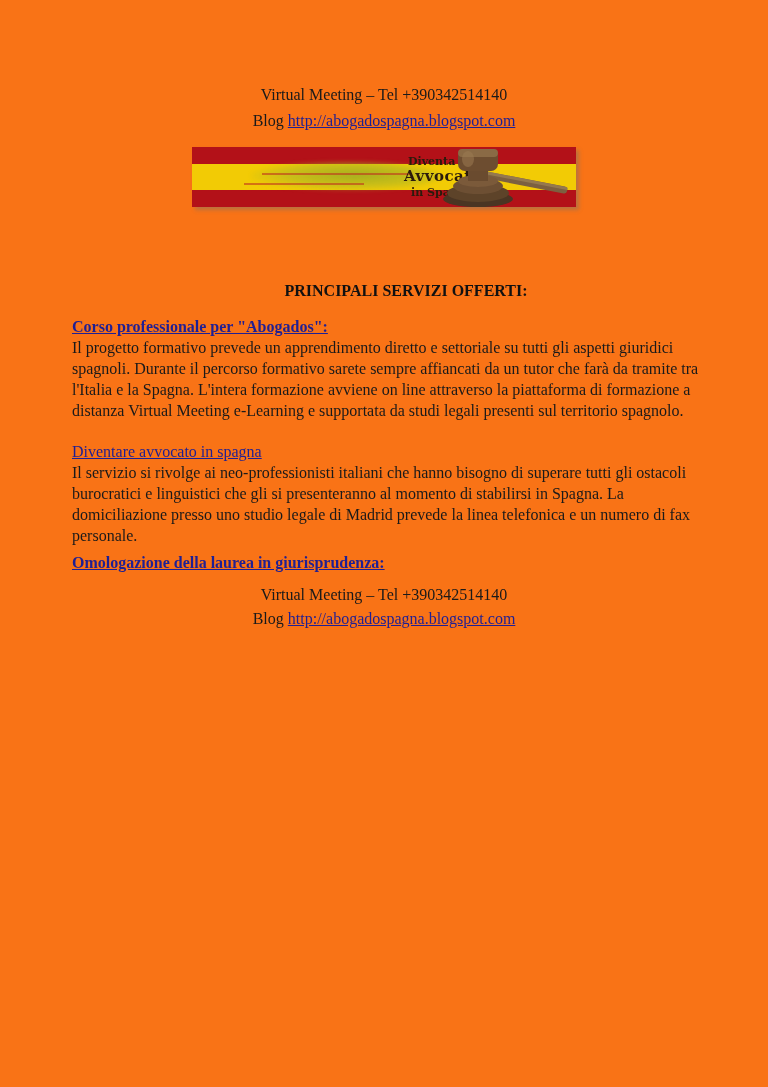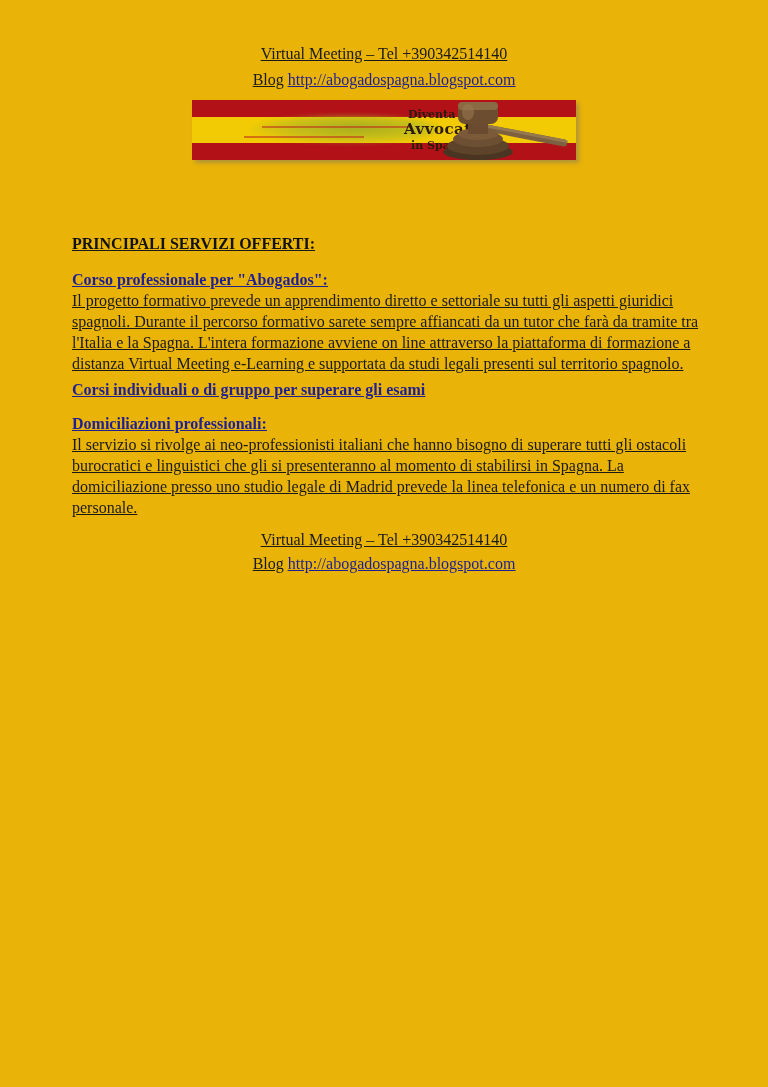--- a/index.html
+++ b/index.html
@@ -1,32 +1,31 @@
 <!DOCTYPE html>
 <html><head>
 <meta charset="utf-8">
 <style>
   html,body{margin:0;padding:0;background:#e8e8e8;}
   .page{
-    width:768px;height:1087px;margin:0 auto;background:#eab308;
+    width:768px;height:1087px;margin:0 auto;background:#f97316;
     font-family:"Liberation Serif","DejaVu Serif",serif;
     font-size:16px;line-height:21px;color:#1a1a1a;
     position:relative;overflow:hidden;box-sizing:border-box;
-    padding-top:43px;
-    text-decoration:underline;
+    padding-top:84px;
   }
   .center{text-align:center;}
   .content{padding:0 28px 0 72px;}
   .hline2{margin-top:5px;}
   a.doclink, .doclink{color:#1f1f94;text-decoration:underline;cursor:pointer;}
   .bold{font-weight:bold;}
-  .black-title{font-weight:bold;color:#111111;}
+  .black-title{font-weight:bold;color:#111111;text-align:center;}
 
   
-  .banner-wrap{margin-top:10px;display:flex;justify-content:center;}
+  .banner-wrap{margin-top:16px;display:flex;justify-content:center;}
   .banner{
     width:384px;height:60px;position:relative;overflow:hidden;
     box-shadow:3px 3px 4px rgba(110,110,110,.45);
     background:#b31118;
   }
   .stripe-yellow{position:absolute;left:0;top:17px;width:100%;height:26px;background:#f2cb05;}
   .map-blob{
     position:absolute;left:58px;top:15px;width:190px;height:29px;
     background:radial-gradient(ellipse at 55% 45%, rgba(148,168,38,.8) 0%, rgba(168,180,40,.55) 45%, rgba(168,180,40,0) 75%);
     filter:blur(2px);border-radius:50%;
@@ -91,27 +90,27 @@
       </svg>
     </div>
   </div>
 
   <div class="content">
     <div class="black-title m-title">PRINCIPALI SERVIZI OFFERTI:</div>
 
     <div class="doclink bold h-corso">Corso professionale per "Abogados":</div>
     <div>Il progetto formativo prevede un apprendimento diretto e settoriale su tutti gli aspetti giuridici<br>spagnoli. Durante il percorso formativo sarete sempre affiancati da un tutor che farà da tramite tra<br>l'Italia e la Spagna. L'intera formazione avviene on line attraverso la piattaforma di formazione a<br>distanza Virtual Meeting e-Learning e supportata da studi legali presenti sul territorio spagnolo.</div>
 
-    <div class="doclink bold h-corsi">Corsi individuali o di gruppo per superare gli esami</div>
+
+    <div class="doclink l-diventare">Diventare avvocato in spagna</div>
 
 
-
-    <div class="doclink bold h-domiciliazioni">Domiciliazioni professionali:</div>
     <div>Il servizio si rivolge ai neo-professionisti italiani che hanno bisogno di superare tutti gli ostacoli<br>burocratici e linguistici che gli si presenteranno al momento di stabilirsi in Spagna. La<br>domiciliazione presso uno studio legale di Madrid prevede la linea telefonica e un numero di fax<br>personale.</div>
 
+    <div class="doclink bold h-omologazione">Omologazione della laurea in giurisprudenza:</div>
   </div>
 
   <div class="center footer1">Virtual Meeting – Tel +390342514140</div>
   <div class="center footer2">
     <span style="margin-right:4px;">Blog</span><a class="doclink">http://abogadospagna.blogspot.com</a>
   </div>
 
 </div>
 
 </body></html>

